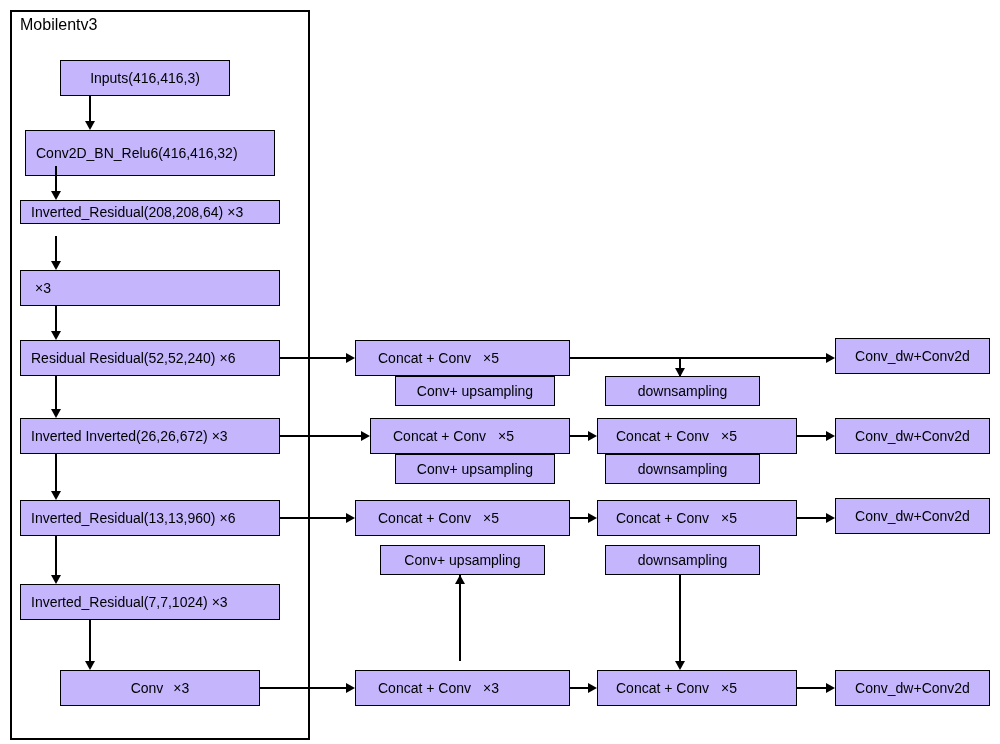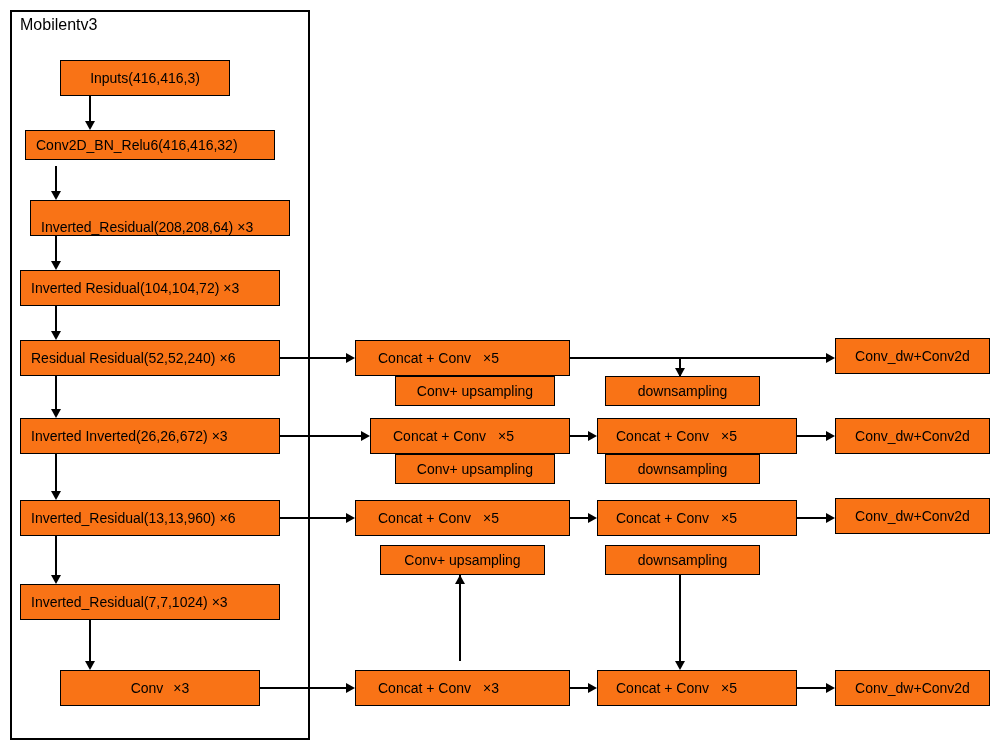--- a/index.html
+++ b/index.html
@@ -23,21 +23,21 @@
   .group-label {
     position: absolute;
     top: 4px;
     left: 8px;
     font-size: 16px;
     font-weight: normal;
   }
   .node {
     position: absolute;
     border: 1.5px solid #000;
-    background: #f97316;
+    background: #c4b5fd;
     display: flex;
     align-items: center;
     padding: 0 10px;
     font-size: 14px;
     white-space: nowrap;
   }
   .node.center { justify-content: center; }
   .x { font-size: 14px; }
   .arrow-line {
     position: absolute;
@@ -72,31 +72,30 @@
 
   <div class="group-box" style="left:10px; top:10px; width:300px; height:730px;">
     <div class="group-label">Mobilentv3</div>
   </div>
 
 
   <div class="node center" style="left:60px; top:60px; width:170px; height:36px;">
     <span>Inputs(416,416,3)</span>
   </div>
 
-  <div class="node" style="left:25px; top:130px; width:250px; height:30px;">
+  <div class="node" style="left:25px; top:130px; width:250px; height:46px;">
     <span>Conv2D_BN_Relu6(416,416,32)</span>
   </div>
 
-  <div class="node" style="left:30px; top:200px; width:260px; height:36px;align-items:flex-end;">
+  <div class="node" style="left:20px; top:200px; width:260px; height:24px;">
     <span>Inverted_Residual(208,208,64)</span>
     <span class="x" style="margin-left:4px;">×3</span>
   </div>
 
   <div class="node" style="left:20px; top:270px; width:260px; height:36px;">
-    <span>Inverted Residual(104,104,72)</span>
     <span class="x" style="margin-left:4px;">×3</span>
   </div>
 
   <div class="node" style="left:20px; top:340px; width:260px; height:36px;">
     <span>Residual Residual(52,52,240)</span>
     <span class="x" style="margin-left:4px;">×6</span>
   </div>
 
   <div class="node" style="left:20px; top:418px; width:260px; height:36px;">
     <span>Inverted Inverted(26,26,672)</span>

